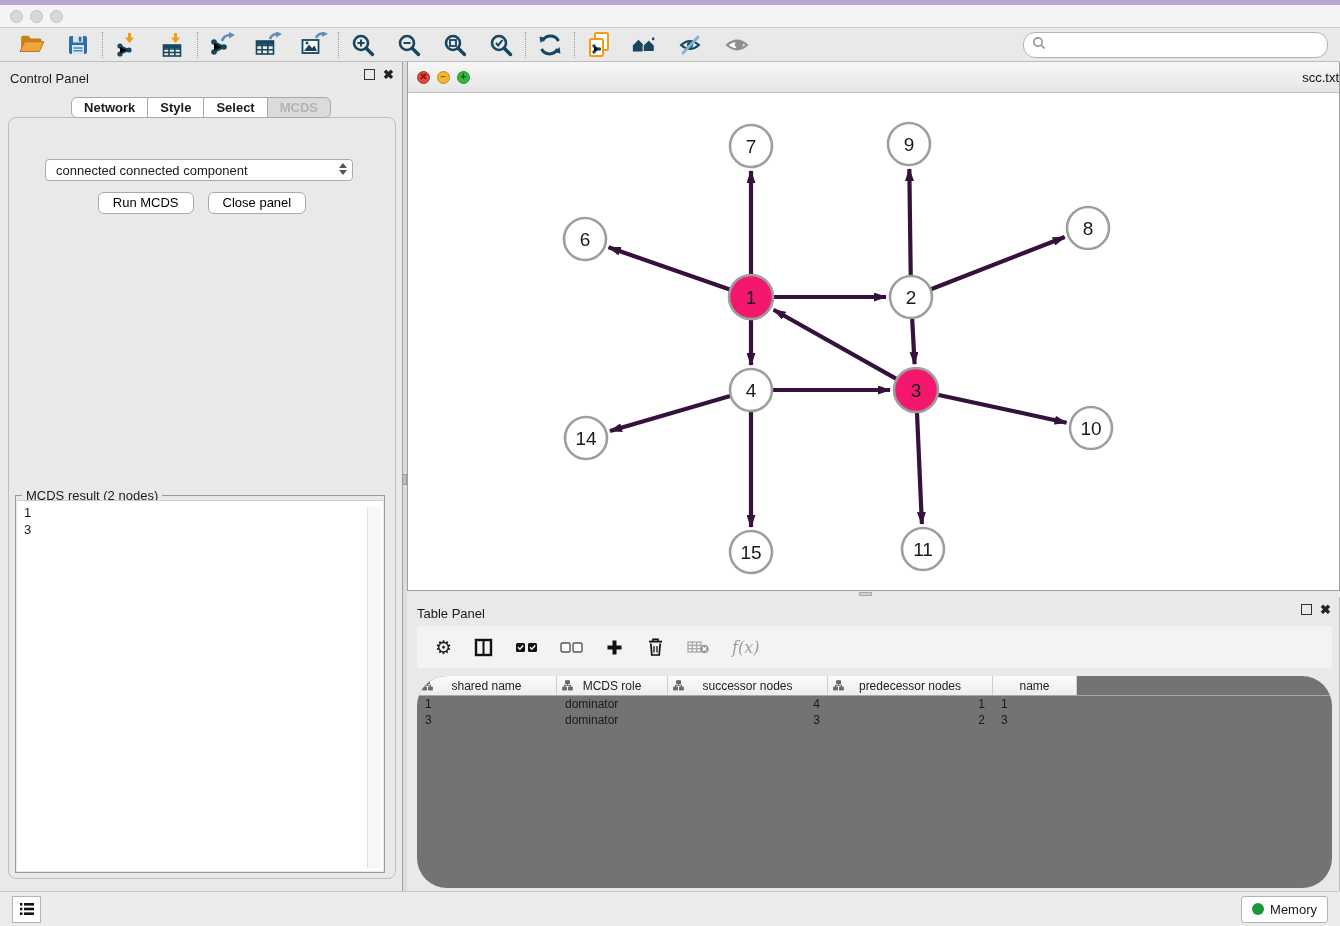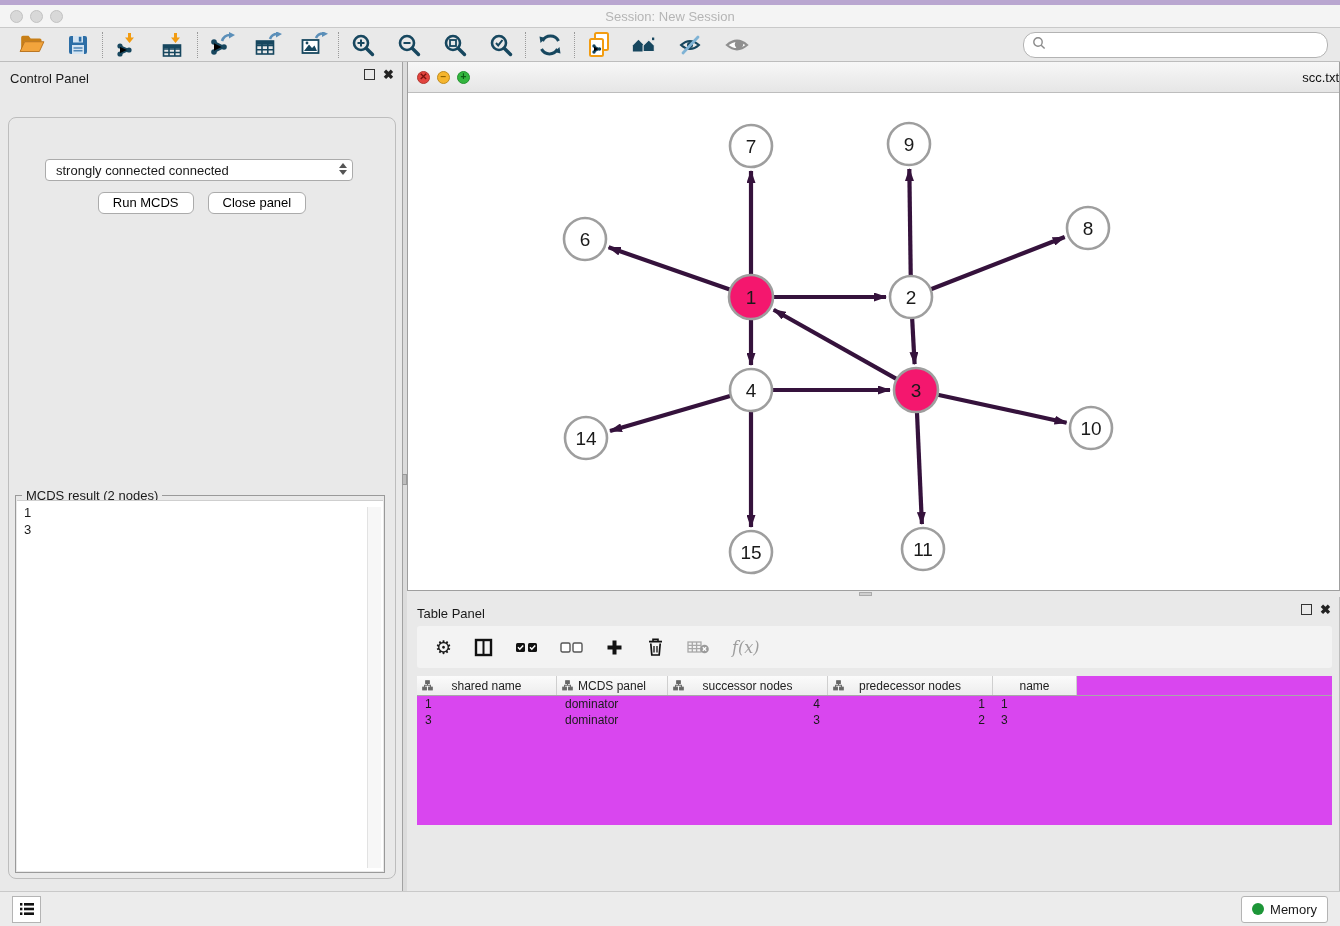--- a/index.html
+++ b/index.html
@@ -84,21 +84,21 @@
   #network-canvas{position:absolute;left:0;top:30px;width:931px;height:497px;}
 
   
   #table-panel{left:407px;top:597px;width:933px;height:294px;background:#e9e9e9;
                border-right:1px solid #bdbdbd;}
   #tp-toolbar{left:10px;top:29px;width:915px;height:42px;background:#f3f3f3;border-radius:3px;
               display:flex;align-items:center;gap:22px;padding-left:18px;}
   .tpicon{display:flex;align-items:center;justify-content:center;height:26px;cursor:default;}
   #gear-glyph{font-size:19px;color:#1a1a1a;font-family:"DejaVu Sans",sans-serif;line-height:1;}
   #fx-label{font-family:"DejaVu Serif",serif;font-style:italic;font-size:16px;color:#9d9d9d;}
-  #tp-table{left:10px;top:79px;width:915px;height:149px;background:#d946ef;overflow:hidden;}
+  #tp-table{left:10px;top:79px;width:915px;height:212px;background:#737373;overflow:hidden;border-radius:30px;}
   #t-head{display:flex;height:19px;border-bottom:1px solid #a8a8a8;}
   .th{background:linear-gradient(#fbfbfb,#ededed);border-right:1px solid #cfcfcf;display:flex;
       align-items:center;justify-content:center;gap:5px;font-size:12px;color:#222;box-sizing:border-box;
       position:relative;}
   .th svg{position:absolute;left:5px;}
   .t-row{display:flex;height:16px;font-size:12px;line-height:16px;}
   .td{box-sizing:border-box;padding:0 8px;white-space:nowrap;overflow:hidden;}
   #tp-tabs{left:0;bottom:5px;width:100%;display:flex;justify-content:center;}
 
   
@@ -113,21 +113,20 @@
 </head>
 <body>
 
 <div id="top-strip" class="abs"></div>
 <div id="titlebar" class="abs">
   <div class="lights">
     <span class="traffic inactive"></span>
     <span class="traffic inactive"></span>
     <span class="traffic inactive"></span>
   </div>
-  <div id="win-title">Session: New Session</div>
 </div>
 
 <div id="toolbar" class="abs">
   <div class="tbgroup">
     <span class="tbicon">
       <svg width="26" height="24" viewBox="0 0 24 22">
         <path d="M2 17 V4 q0-1.6 1.6-1.6 h5.2 L10.8 5 h8.4 q1.6 0 1.6 1.6 V8 H5 Z" fill="#c87f17"></path>
         <path d="M1 17 L5.2 8 H23 L18.8 17 Z" fill="#f2a43c" stroke="#b36b12" stroke-width="0.8"></path>
       </svg>
     </span>
@@ -296,23 +295,29 @@
 </div>
 
 <div id="control-panel" class="abs">
   <div class="panel-header">
     <span class="ph-title">Control Panel</span>
     <span class="ph-icons">
       <span class="sq-icon"></span>
       <span class="x-icon">✖</span>
     </span>
   </div>
+  <div id="cp-tabs" class="abs">
+    <span class="tab first">Network</span>
+    <span class="tab">Style</span>
+    <span class="tab">Select</span>
+    <span class="tab last selected">MCDS</span>
+  </div>
   <div id="cp-content" class="abs">
     <div id="criterion-combo" class="abs">
-      <span>strongly connected connected</span>
+      <span>connected connected component</span>
       <span class="stepper">
         <span class="up"></span>
           <span class="down"></span>
       </span>
     </div>
     <div id="cp-buttons" class="abs">
       <button class="btn">Run MCDS</button>
       <button class="btn">Close panel</button>
     </div>
     <div id="result-group" class="abs">
@@ -460,21 +465,21 @@
         </div>
         <div class="th" style="width: 111px;">
           <svg width="11" height="11" viewBox="0 0 12 12">
             <g stroke="#666" stroke-width="1.1" fill="#666">
               <rect x="4" y="0.8" width="4" height="3"></rect>
               <rect x="0.8" y="7.8" width="4" height="3"></rect>
               <rect x="7.2" y="7.8" width="4" height="3"></rect>
               <path d="M6 3.8v2M2.8 7.8V5.8h6.4v2" fill="none"></path>
             </g>
           </svg>
-          <span>MCDS panel</span>
+          <span>MCDS role</span>
         </div>
         <div class="th" style="width: 160px; justify-content: center;">
           <svg width="11" height="11" viewBox="0 0 12 12">
             <g stroke="#666" stroke-width="1.1" fill="#666">
               <rect x="4" y="0.8" width="4" height="3"></rect>
               <rect x="0.8" y="7.8" width="4" height="3"></rect>
               <rect x="7.2" y="7.8" width="4" height="3"></rect>
               <path d="M6 3.8v2M2.8 7.8V5.8h6.4v2" fill="none"></path>
             </g>
           </svg>

